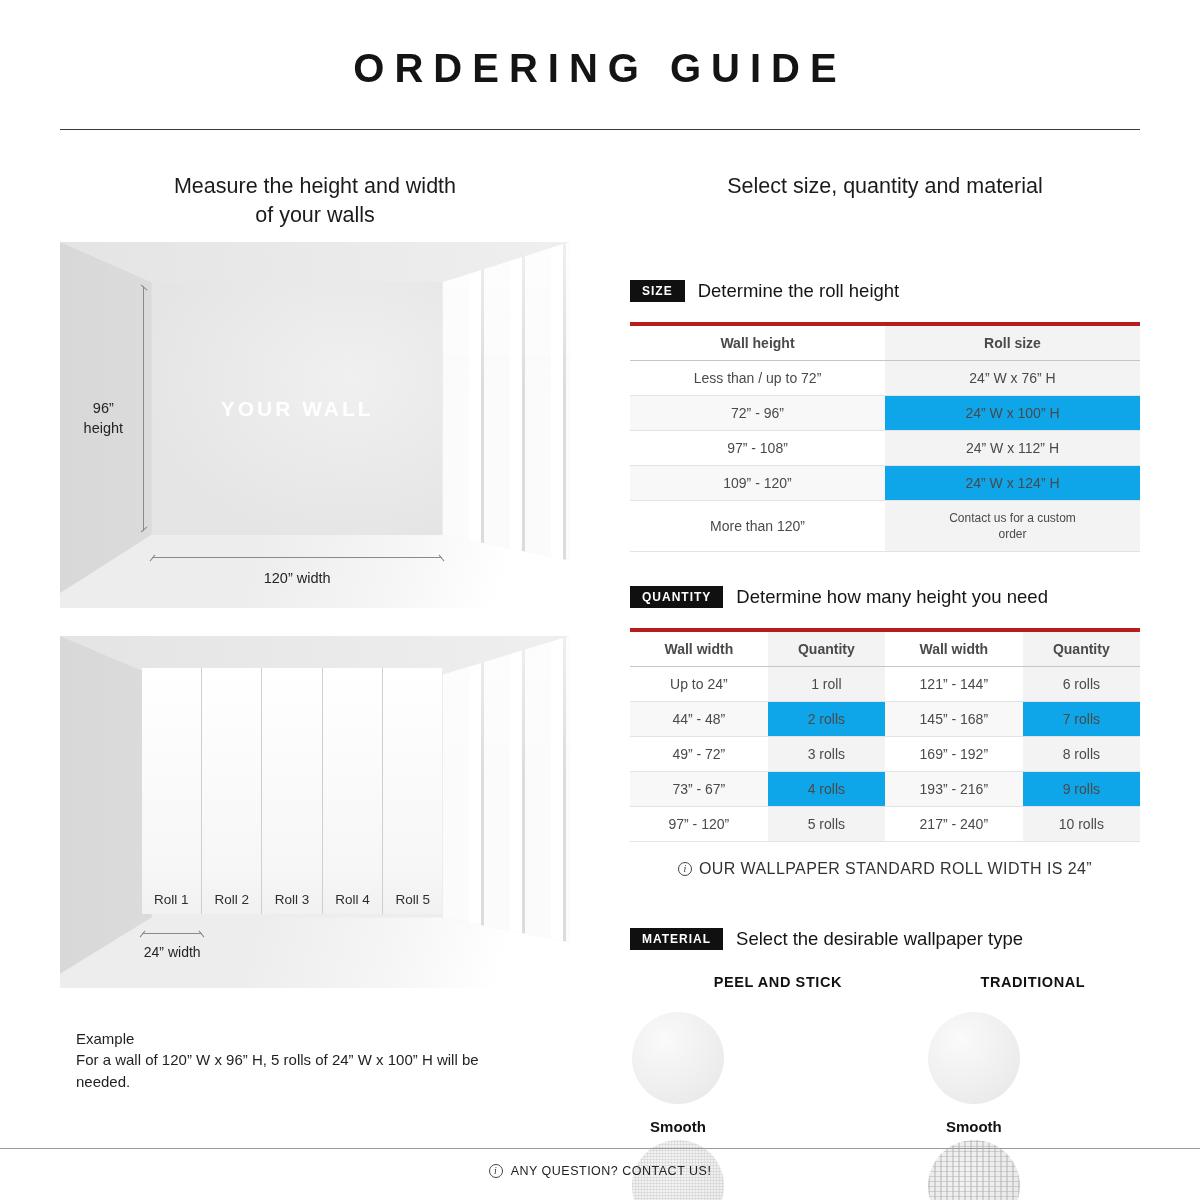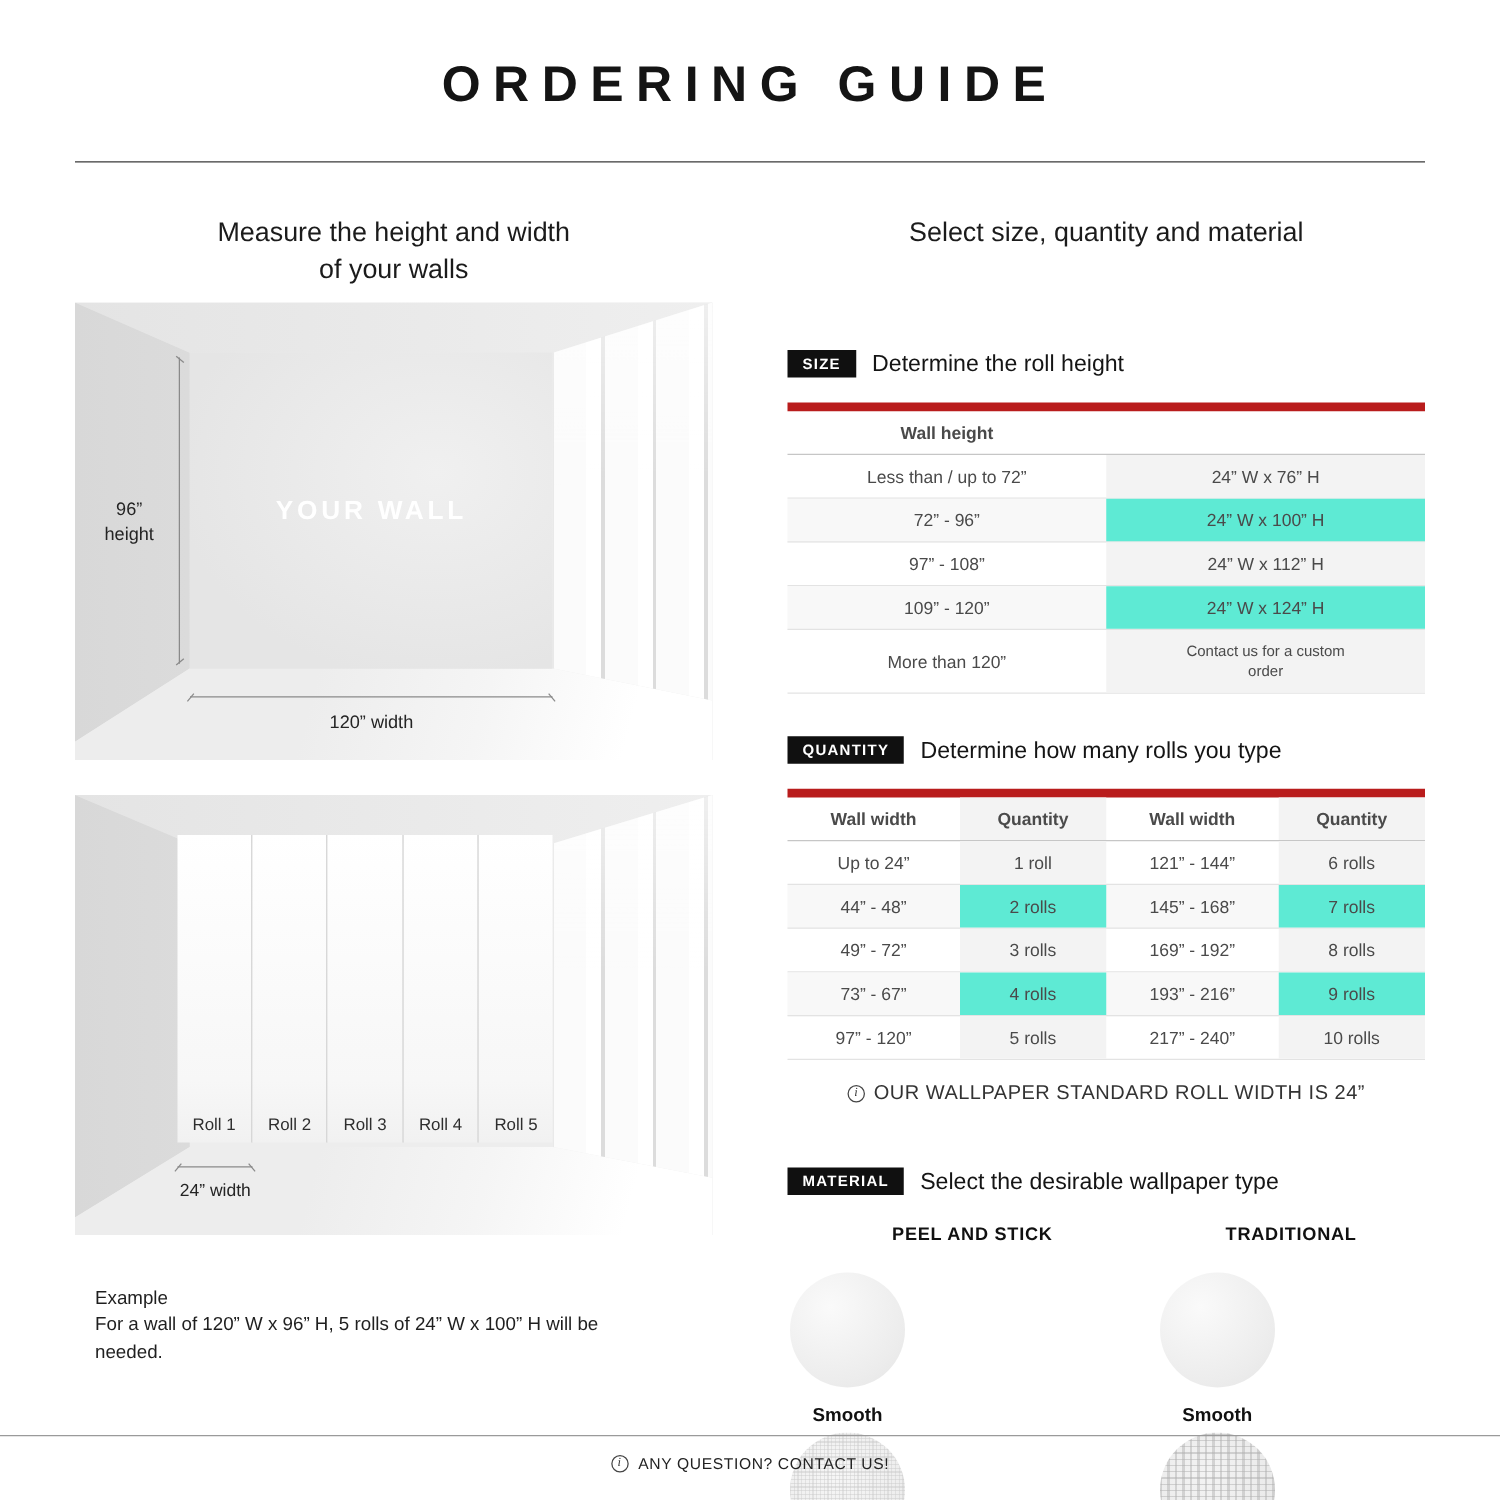--- a/index.html
+++ b/index.html
@@ -57,23 +57,23 @@
   
   .section-head { display:flex; align-items:center; gap:13px; }
   .badge { background:#101010; color:#ffffff; font-weight:bold; font-size:12px; letter-spacing:1px; padding:4px 12px; }
   .section-sub { font-size:18.5px; color:#151515; }
   .size-section { margin-top:44px; }
   .quantity-section { margin-top:34px; }
   .material-section { margin-top:50px; }
 
   .tbl { margin-top:20px; width:100%; }
   .row { display:grid; align-items:center; border-bottom:1px solid #e3e3e3; }
-  .row.head { border-top:7px solid #b91c1c; border-bottom:1px solid #c6c6c6; font-weight:bold; font-size:15px; color:#1a1a1a; }
+  .row.head { border-top:4px solid #b91c1c; border-bottom:1px solid #c6c6c6; font-weight:bold; font-size:15px; color:#1a1a1a; }
   .row.alt { background:#f8f8f8; }
-  .row.alt .tint { background:#5eead4; }
+  .row.alt .tint { background:#0ea5e9; }
   .cell { padding:9px 6px; text-align:center; font-size:14px; color:#4a4a4a; }
   .tint { background:#f3f3f3; }
   .size-tbl .row { grid-template-columns:50% 50%; }
   .qty-tbl .row { grid-template-columns:27% 23% 27% 23%; }
   .custom-order { font-size:12px; line-height:1.35; max-width:150px; margin:0 auto; color:#4a4a4a; }
 
   .note-line { margin-top:18px; display:flex; justify-content:center; align-items:center; gap:7px; font-size:16px; letter-spacing:.4px; color:#333; }
   .circle-i { width:14px; height:14px; border:1px solid #444; border-radius:50%; display:inline-flex; align-items:center; justify-content:center; flex:0 0 14px; }
   .circle-i::before { content:"i"; font-family:"Liberation Serif", serif; font-style:italic; font-size:10px; color:#333; line-height:1; }
 
@@ -168,20 +168,21 @@
       <div class="col-heading">Select size, quantity and material</div>
 
       <div class="size-section">
         <div class="section-head">
           <span class="badge">SIZE</span>
           <span class="section-sub">Determine the roll height</span>
         </div>
         <div class="tbl size-tbl">
           <div class="row head">
             <div class="cell">Wall height</div>
+            <div class="cell tint">Roll size</div>
           </div>
           <div class="row">
             <div class="cell">Less than / up to 72”</div>
             <div class="cell tint">24” W x 76” H</div>
           </div>
           <div class="row alt">
             <div class="cell">72” - 96”</div>
             <div class="cell tint">24” W x 100” H</div>
           </div>
           <div class="row">
@@ -197,21 +198,21 @@
             <div class="cell tint">
               <div class="custom-order">Contact us for a custom order</div>
             </div>
           </div>
         </div>
       </div>
 
       <div class="quantity-section">
         <div class="section-head">
           <span class="badge">QUANTITY</span>
-          <span class="section-sub">Determine how many rolls you type</span>
+          <span class="section-sub">Determine how many height you need</span>
         </div>
         <div class="tbl qty-tbl">
           <div class="row head">
             <div class="cell">Wall width</div>
             <div class="cell tint">Quantity</div>
             <div class="cell">Wall width</div>
             <div class="cell tint">Quantity</div>
           </div>
           <div class="row">
             <div class="cell">Up to 24”</div>

